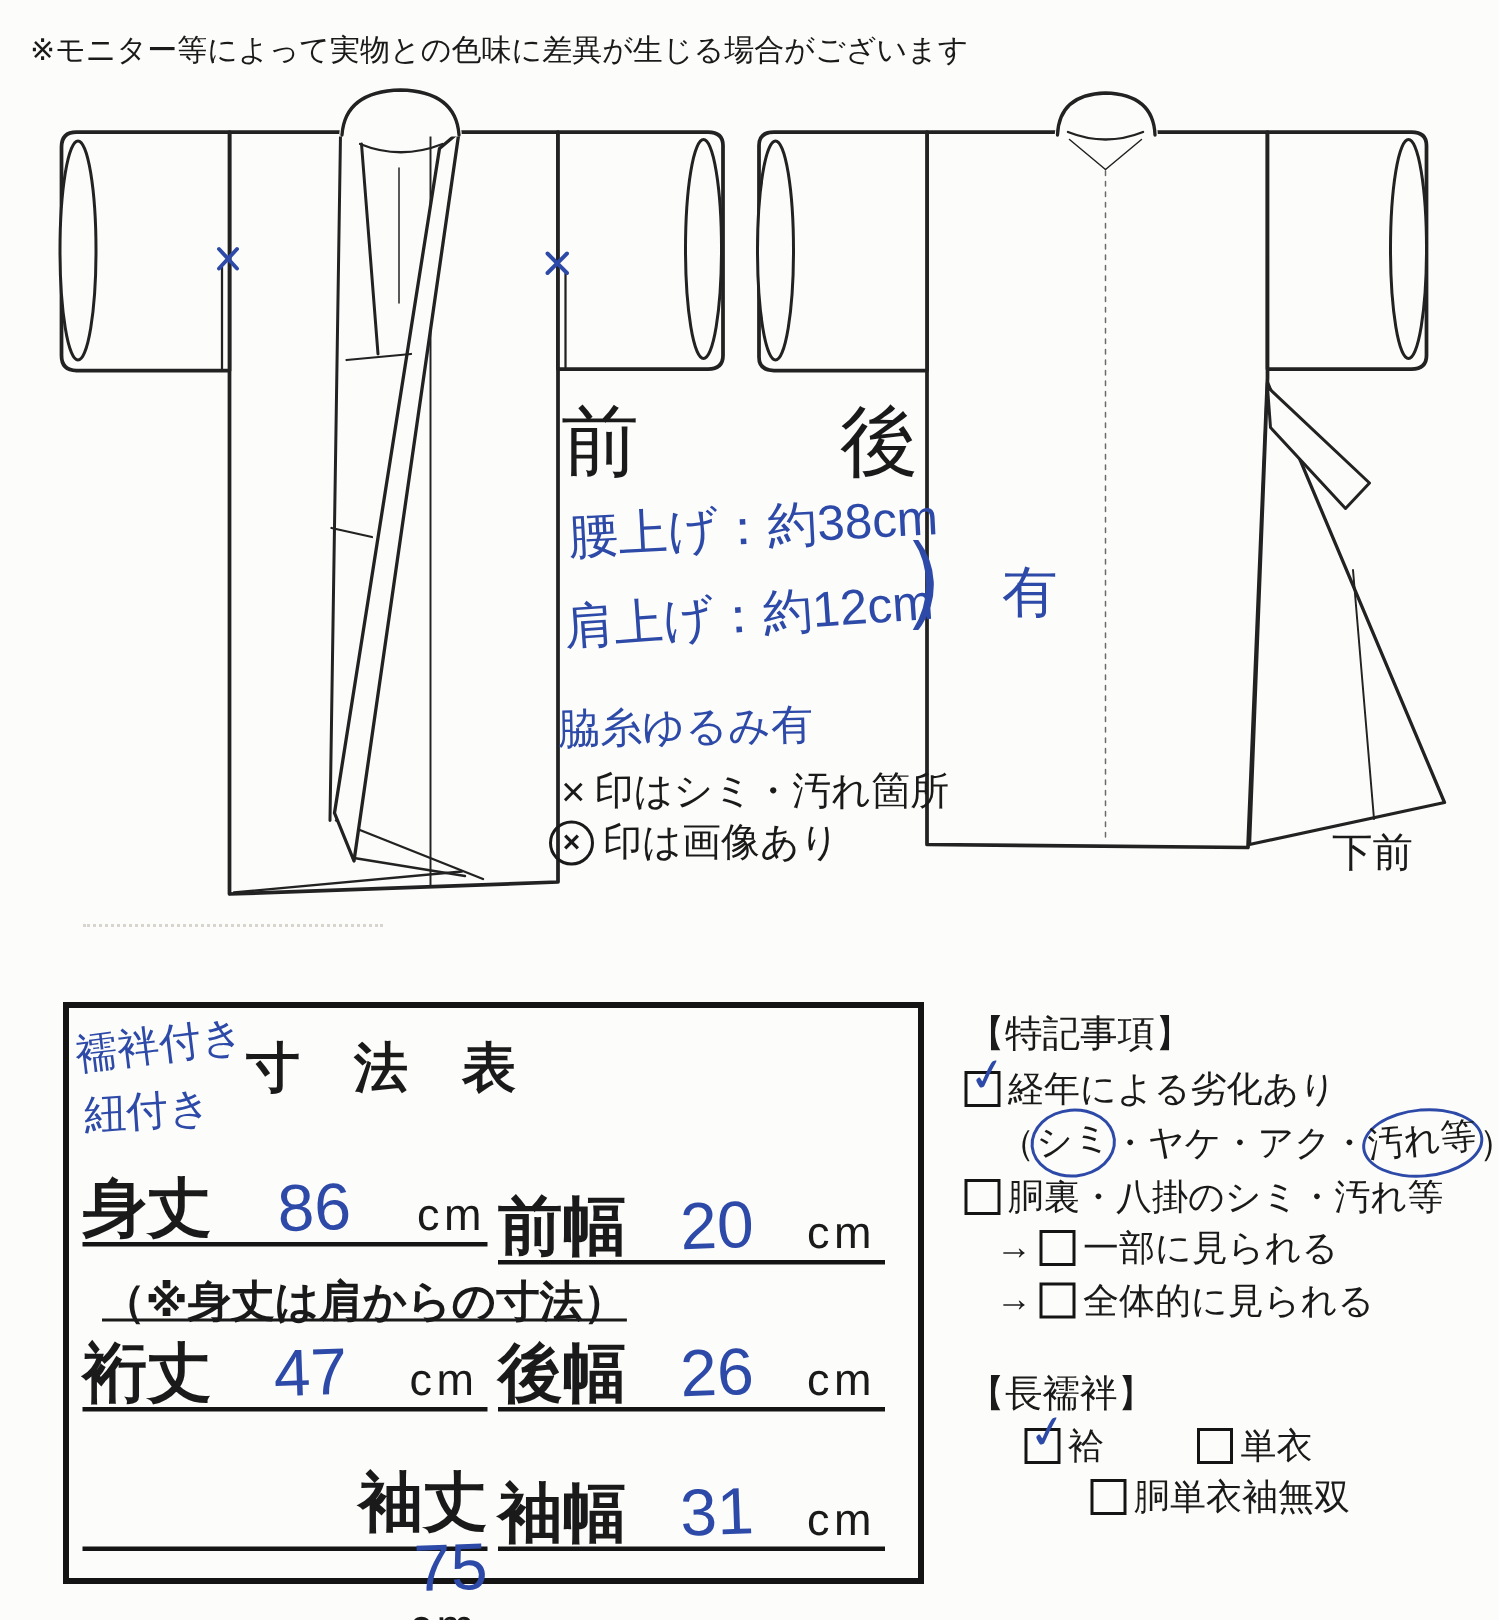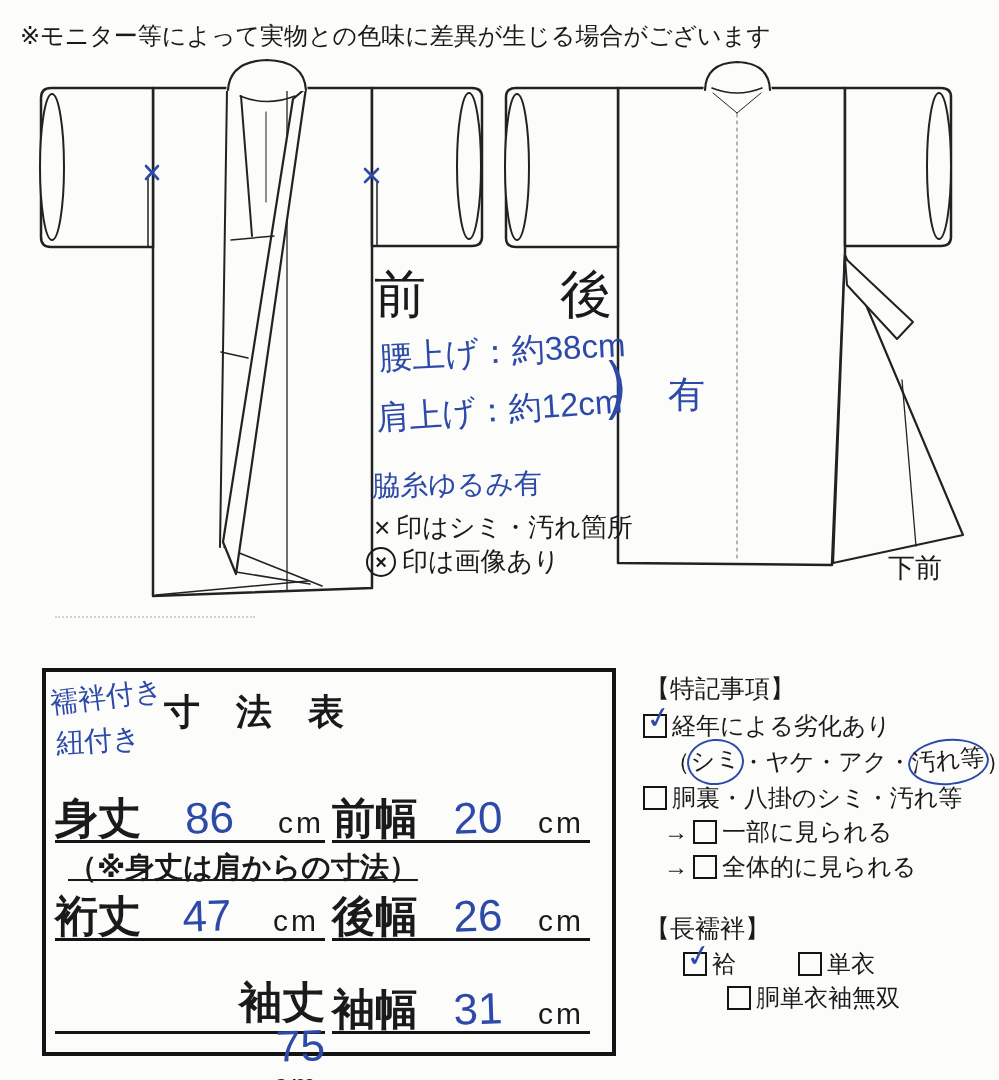--- a/index.html
+++ b/index.html
@@ -4,21 +4,21 @@
 <style>
   html,body{margin:0;padding:0;}
   body{
     width:999px;height:1080px;position:relative;overflow:hidden;
     background:#fcfcfa;
     font-family:"Liberation Sans","DejaVu Sans",sans-serif;
     color:#1a1a1a;
   }
   .abs{position:absolute;}
   
-  .disclaimer{left:20px;top:20px;font-size:24px;font-weight:500;letter-spacing:0px;white-space:nowrap;}
+  .disclaimer{left:20px;top:20px;font-size:20px;font-weight:500;letter-spacing:0px;white-space:nowrap;}
   
   .diagram-svg{left:0;top:50px;}
   .view-label{font-size:52px;font-weight:500;}
   .front-label{left:374px;top:260px;}
   .back-label{left:560px;top:260px;}
   .lowerfront-label{left:888px;top:550px;font-size:27px;font-weight:500;}
   
   .ink{color:#2d4aa8;white-space:nowrap;}
   .hw{transform:rotate(-3deg);transform-origin:left top;}
   .note-koshiage{left:378px;top:336px;font-size:33px;}
@@ -39,21 +39,21 @@
   .fold-line{left:55px;top:616px;width:200px;border-top:2px dotted #d8d5cf;}
   
   .size-table{left:42px;top:668px;width:566px;height:380px;border:4px solid #141414;background:transparent;}
   .tbl-title{left:118px;top:16px;font-size:36px;font-weight:700;white-space:nowrap;}
   .hw-note1{left:4px;top:6px;font-size:28px;font-weight:500;transform:rotate(-7deg);}
   .hw-note2{left:10px;top:50px;font-size:28px;font-weight:500;transform:rotate(-4deg);}
   .tcell{height:50px;display:flex;align-items:flex-end;border-bottom:3px solid #141414;}
   .tcell .tlabel{font-size:43px;font-weight:700;line-height:1;white-space:nowrap;}
   .tcell .tvalue{flex:1;text-align:center;font-size:44px;line-height:1;transform:rotate(-2deg);}
   .tcell .tunit{font-size:30px;font-weight:400;line-height:1.15;letter-spacing:3px;padding-right:6px;}
-  .cell-r1l{left:9px;top:118px;width:270px;gap:44px;}
+  .cell-r1l{left:9px;top:106px;width:270px;gap:44px;}
   .cell-r1r{left:286px;top:118px;width:258px;}
   .cell-r2l{left:9px;top:216px;width:270px;}
   .cell-r2r{left:286px;top:216px;width:258px;}
   .cell-r3l{left:9px;top:309px;width:270px;flex-direction:column;}
   .cell-r3r{left:286px;top:309px;width:258px;}
   .mitake-note{left:22px;top:176px;font-size:29px;font-weight:700;white-space:nowrap;text-decoration:underline;}
   
   .remarks{left:640px;top:672px;width:359px;height:360px;font-size:24px;}
   .rline{position:absolute;display:flex;align-items:center;gap:5px;white-space:nowrap;}
   .rheading{font-size:25px;font-weight:500;}

